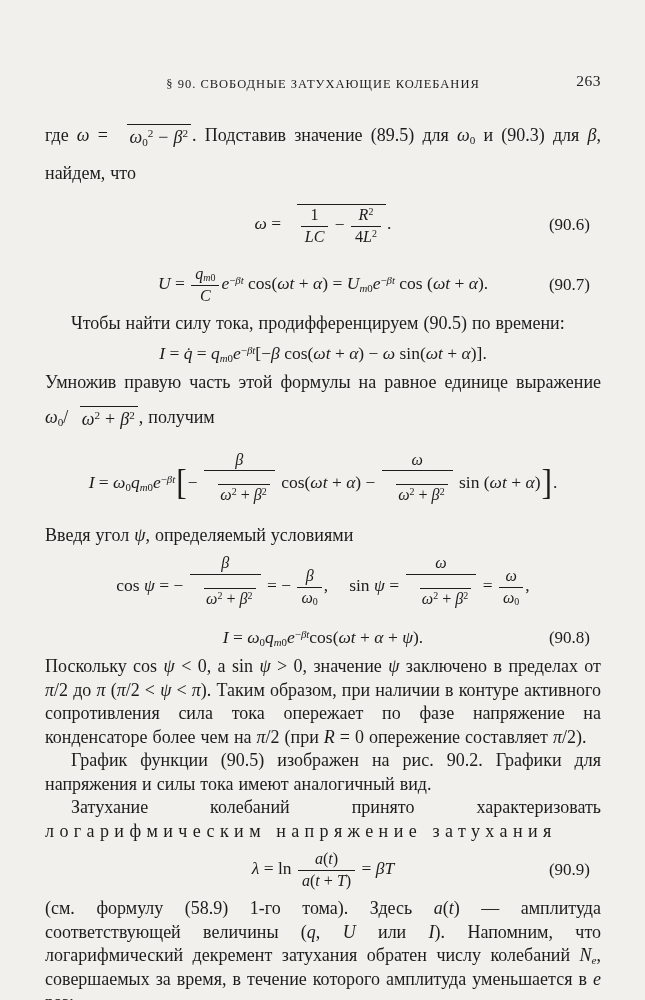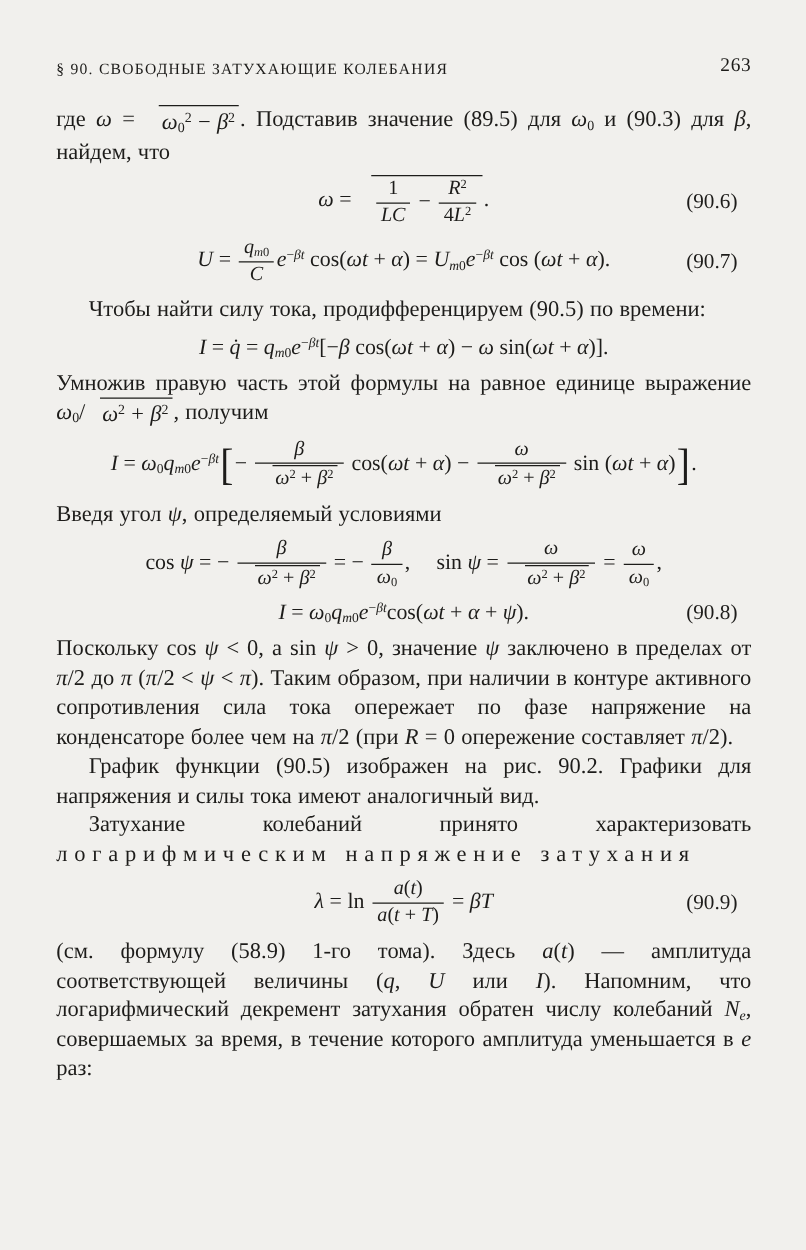--- a/index.html
+++ b/index.html
@@ -12,21 +12,21 @@
     color:var(--ink);
   }
   .page {
     position:relative;
     width:645px; height:1000px;
     padding:46px 44px 0 45px;
     overflow:hidden;
     background:var(--paper);
   }
   
-  .header { position:relative; margin-bottom:20px; height:18px; }
+  .header { position:relative; text-align:center; margin-bottom:20px; height:18px;margin-top:28px; }
   .header-title { font-size:12.5px; letter-spacing:1px; white-space:nowrap; }
   .page-number { position:absolute; right:0; top:-2px; font-size:15.5px; letter-spacing:0.5px; }
   
   .para {
     margin:0; text-align:justify;
     font-size:18px; line-height:23.5px;
     word-spacing:0.5px;
   }
   .para.indent { text-indent:26px; }
   
@@ -42,21 +42,21 @@
   .m-emph { letter-spacing:0.3em; }
   sub,sup { font-size:0.62em; line-height:0; letter-spacing:0; }
   sup { vertical-align:0.5em; }
   sub { vertical-align:-0.25em; }
   .m-frac {
     display:inline-block; vertical-align:middle;
     text-align:center; margin:0 2px; font-size:0.92em; line-height:1.15;
   }
   .m-frac .m-num { display:block; padding:0 4px 1px; border-bottom:1.2px solid currentColor; }
   .m-frac .m-den { display:block; padding:1px 4px 0; }
-  .m-sqrt { display:inline-flex; align-items:flex-start; vertical-align:middle; margin:0 1px; }
+  .m-sqrt { display:inline-flex; align-items:flex-start; vertical-align:middle; margin:12px 1px; }
   .m-rad { flex:none; width:0.58em; position:relative; }
   .m-rad svg { position:absolute; left:0; top:0; width:100%; height:100%; display:block; }
   .m-sqrt-body {
     border-top:1.2px solid currentColor;
     padding:1px 3px 0 2px;
     white-space:nowrap;
   }
   .m-big {
     display:inline-block; font-size:1.8em; line-height:0.9;
     vertical-align:middle; transform:scaleY(1.12); margin:0 1px;

